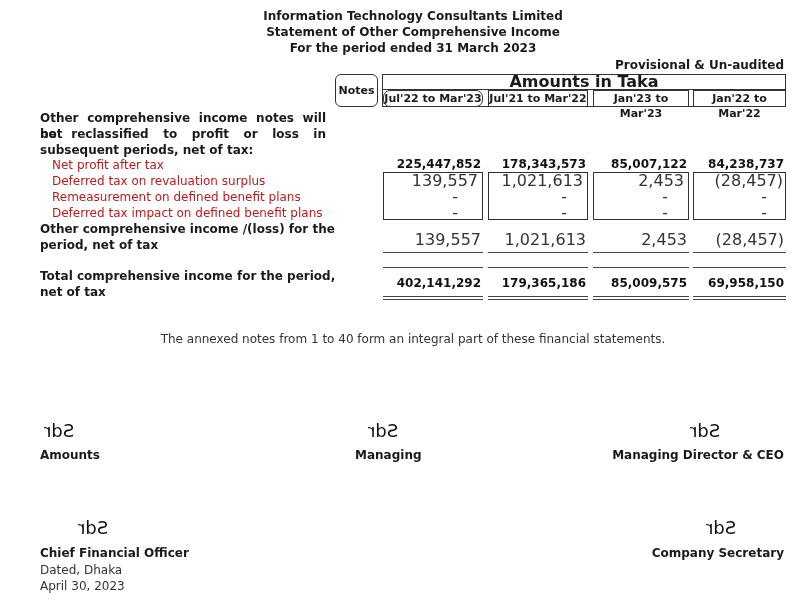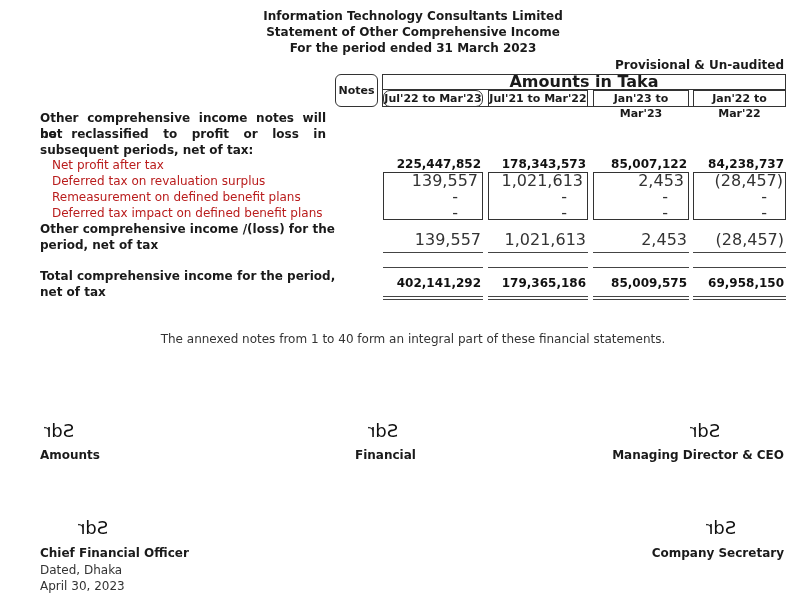--- a/index.html
+++ b/index.html
@@ -97,21 +97,21 @@
 <div class="abs dline" style="left:488px; top:296px; width:100px;"></div>
 <div class="abs dline" style="left:593px; top:296px; width:96px;"></div>
 <div class="abs dline" style="left:693px; top:296px; width:93px;"></div>
 
 <div class="abs plain" style="left:0; width:826px; top:332px; text-align:center;">The annexed notes from 1 to 40 form an integral part of these financial statements.</div>
 
 <div class="abs" style="left:44px; top:420px;"><span class="sig">Sdr</span></div>
 <div class="abs role" style="left:40px; top:448px;">Amounts</div>
 
 <div class="abs" style="left:368px; top:420px;"><span class="sig">Sdr</span></div>
-<div class="abs role" style="left:355px; top:448px;">Financial</div>
+<div class="abs role" style="left:355px; top:448px;">Managing</div>
 
 <div class="abs" style="left:690px; top:420px;"><span class="sig">Sdr</span></div>
 <div class="abs role" style="right:16px; top:448px;">Managing Director &amp; CEO</div>
 
 <div class="abs" style="left:78px; top:517px;"><span class="sig">Sdr</span></div>
 <div class="abs role" style="left:40px; top:546px;">Chief Financial Officer</div>
 <div class="abs plain" style="left:40px; top:563px;">Dated, Dhaka</div>
 <div class="abs plain" style="left:40px; top:579px;">April 30, 2023</div>
 
 <div class="abs" style="left:706px; top:517px;"><span class="sig">Sdr</span></div>

